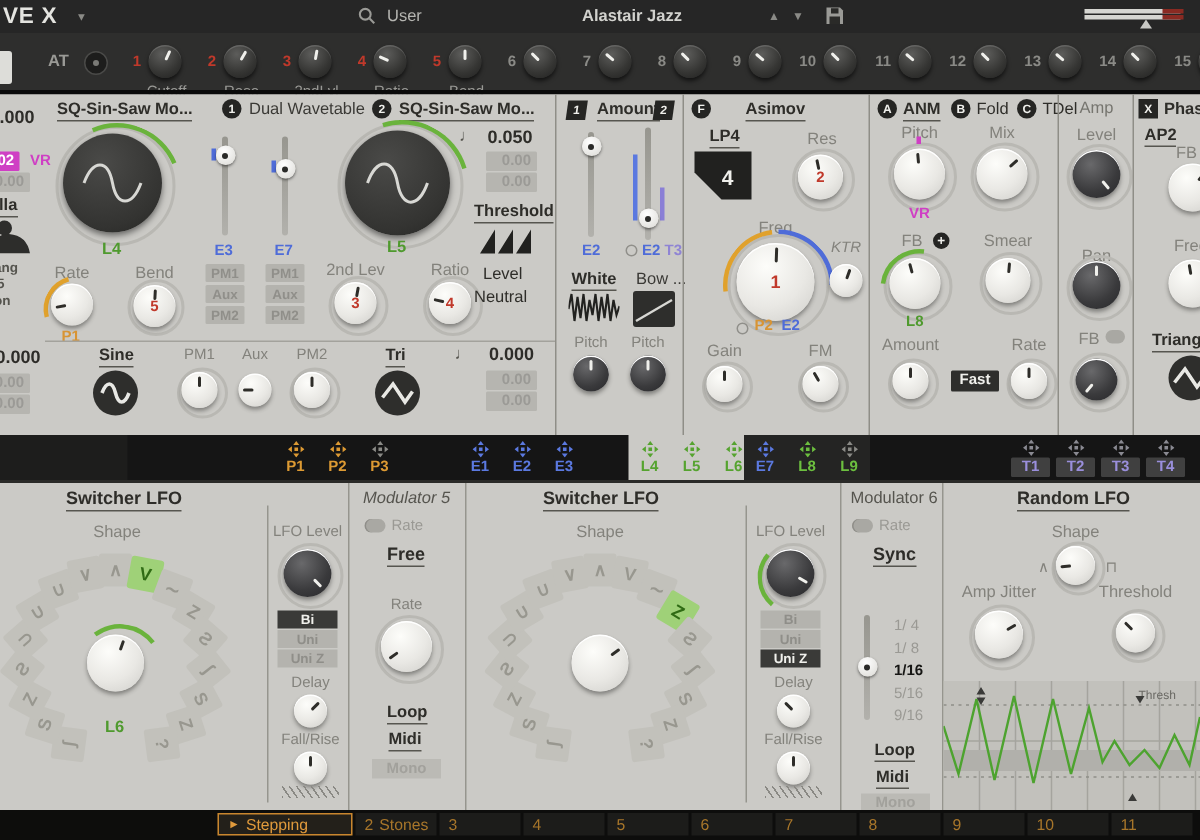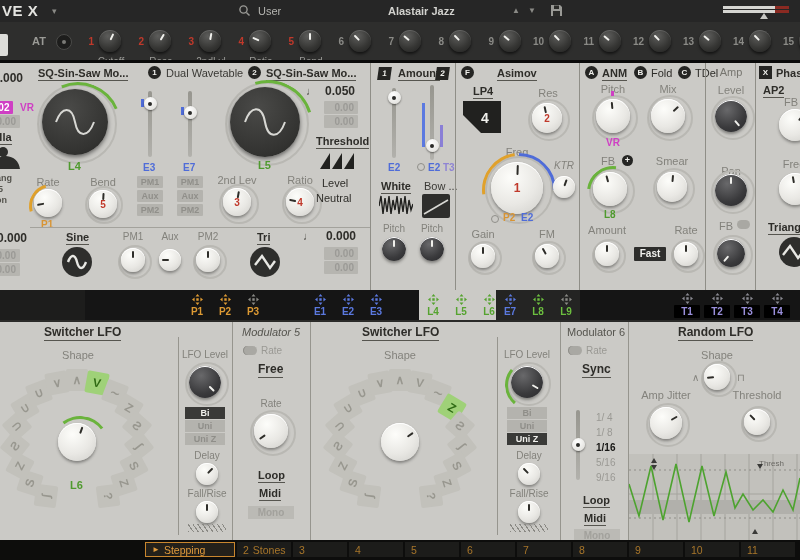--- a/index.html
+++ b/index.html
@@ -60,21 +60,21 @@
   .vline{position:absolute;width:1px;background:#96958e;}
   .smlbl{position:absolute;color:#83827c;font-size:10px;transform:translateX(-50%);white-space:nowrap;}
   
   #routing{position:absolute;left:0;top:290px;width:800px;height:30px;background:#151515;}
   .rgroup{position:absolute;top:0;height:30px;display:flex;}
   .rgroup.selected{background:#cbcac6;}
   .rgroup.mid{background:#242423;}
   .rpin{width:28px;display:flex;flex-direction:column;align-items:center;justify-content:center;gap:1px;}
   .rl{font-size:10px;font-weight:bold;line-height:11px;}
   .rgroup.boxes .rpin{width:30px;}
-  .rgroup.boxes .rl{background:#000000;padding:0 7px;height:13px;line-height:13px;border-radius:1px;}
+  .rgroup.boxes .rl{background:#404040;padding:0 7px;height:13px;line-height:13px;border-radius:1px;}
   
   #modpanel{position:absolute;left:0;top:320px;width:800px;height:220px;background:#cbcac6;border-top:2px solid #2a2a28;}
   .glyph{position:absolute;width:22px;height:22px;background:#c2c1bb;border-radius:2px;color:#98978f;
          font-size:12px;font-weight:bold;display:flex;align-items:center;justify-content:center;}
   .glyph.sel{background:#9fd178;color:#2f6b14;}
   .polbtn{width:40px;height:12px;font-size:9px;font-weight:bold;text-align:center;line-height:12px;
           color:#8f8e89;background:#b4b3ae;margin-bottom:1px;}
   .polbtn.sel{background:#3a3a38;color:#f0f0ec;}
   .monobtn{position:absolute;width:46px;height:13px;background:#bbbab5;color:#a2a19c;font-size:10px;
           font-weight:bold;text-align:center;line-height:13px;transform:translateX(-50%);}

